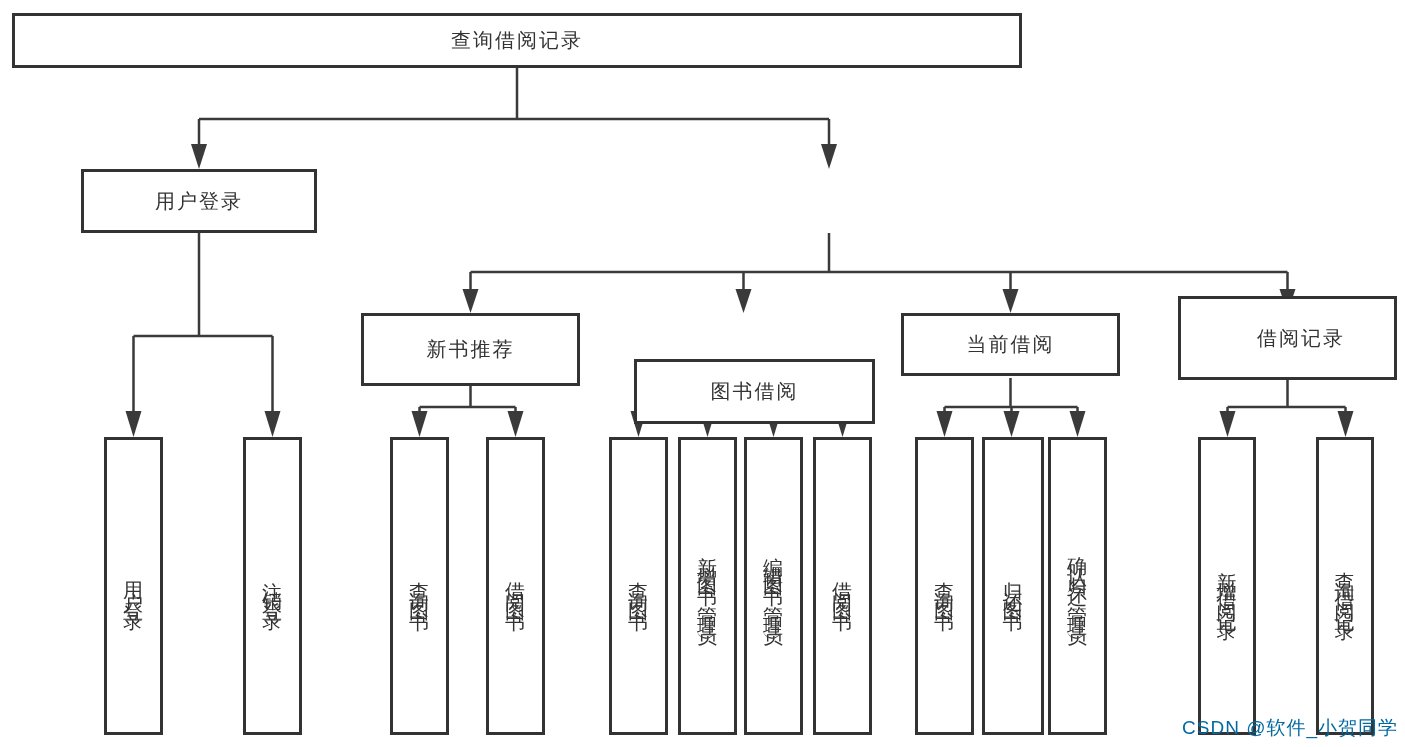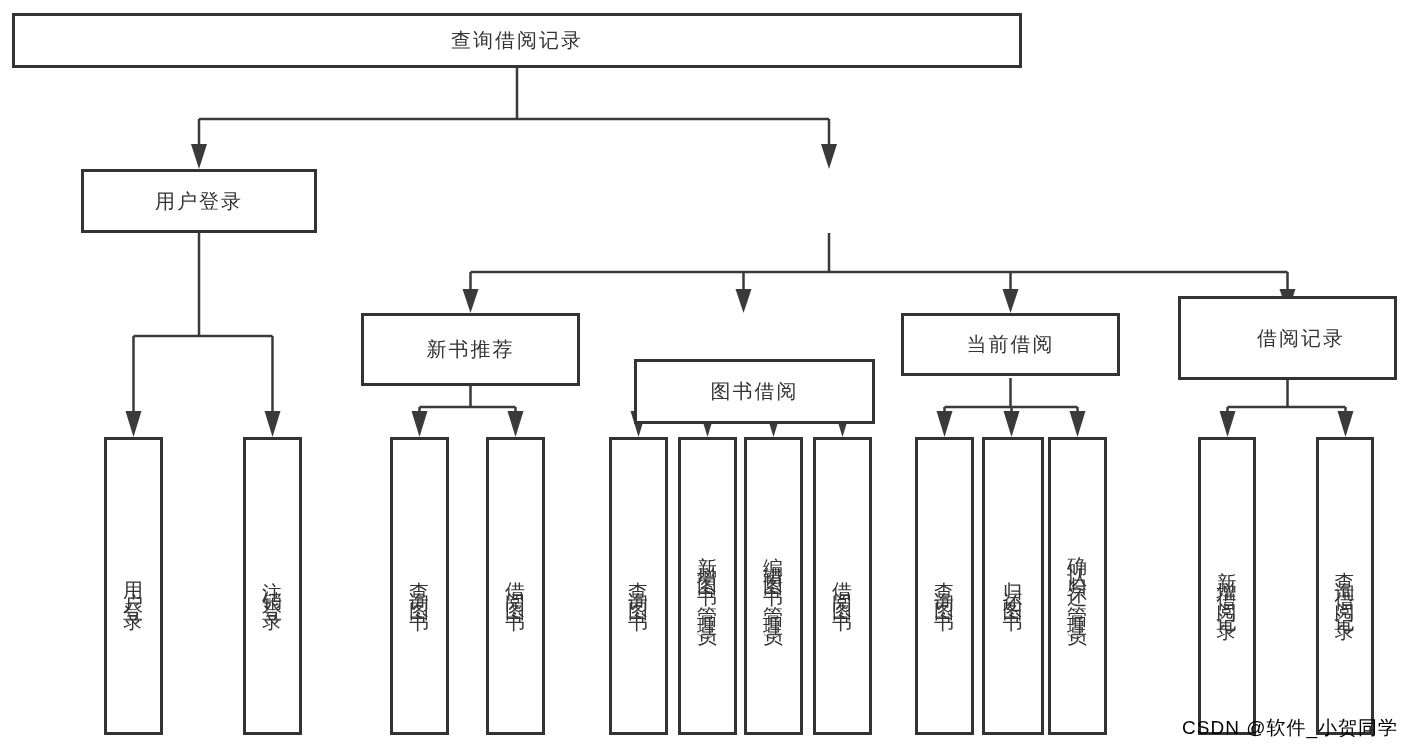--- a/index.html
+++ b/index.html
@@ -37,21 +37,21 @@
     text-orientation: mixed;
     letter-spacing: 10px;
     line-height: 1;
     white-space: nowrap;
   }
   .watermark {
     position: absolute;
     right: 7px;
     bottom: 6px;
     font-size: 19px;
-    color: #000000;
+    color: #0369a1;
     letter-spacing: 1px;
     z-index: 3;
     white-space: nowrap;
   }
 </style>
 </head>
 <body>
 
 <div class="stage">
 

